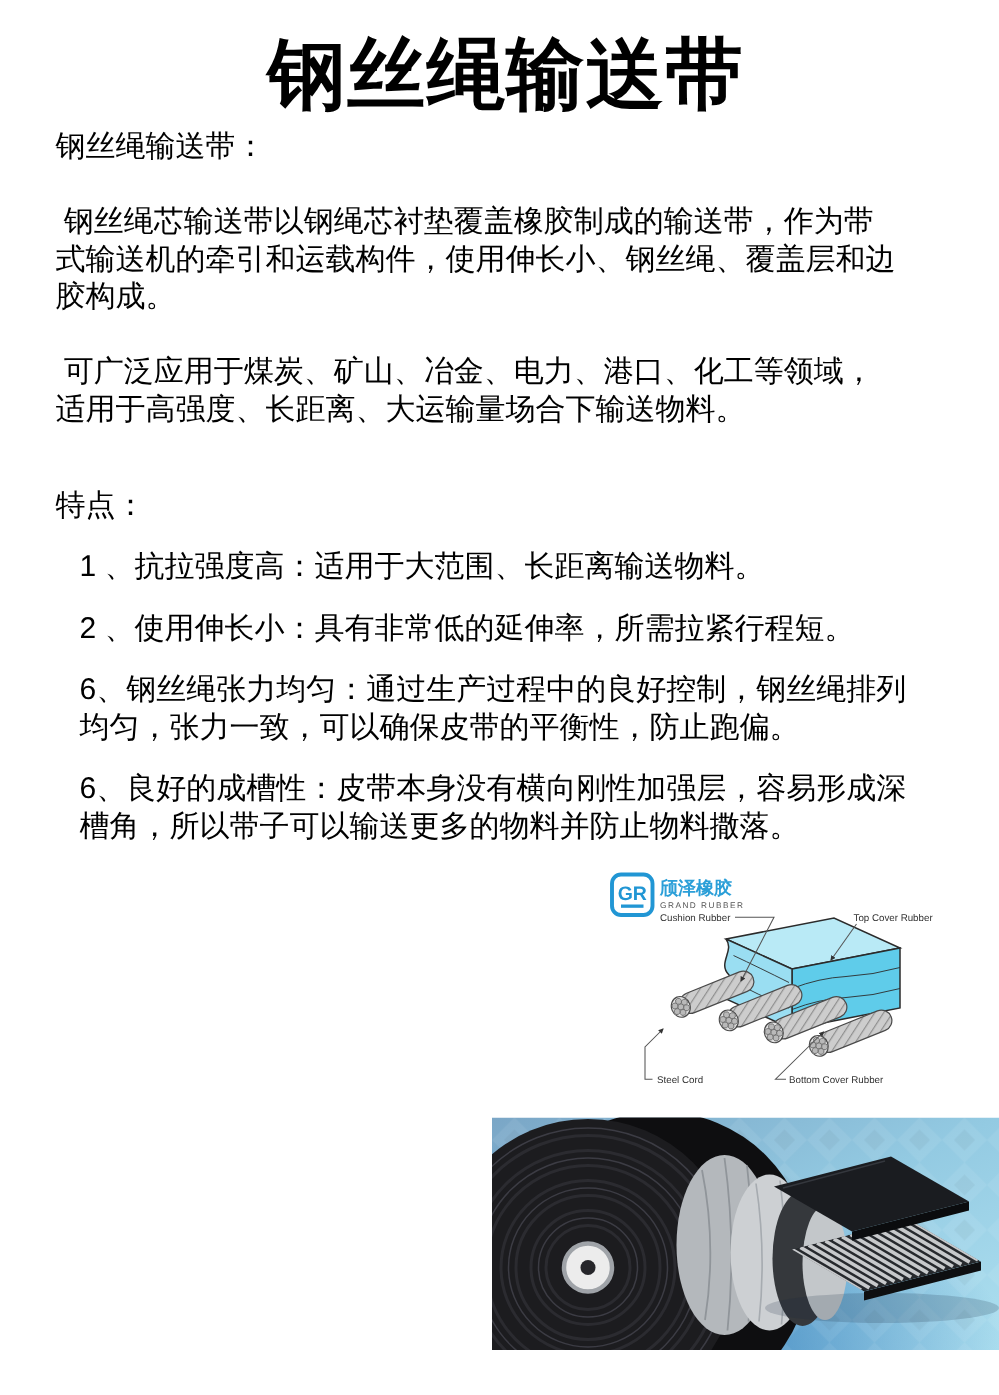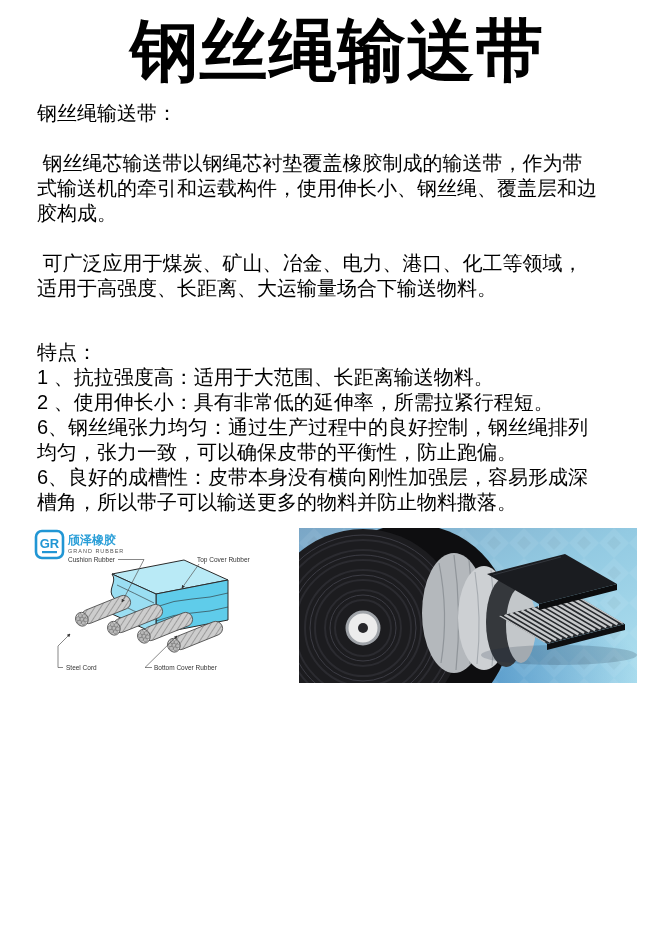--- a/index.html
+++ b/index.html
@@ -1,24 +1,24 @@
 <!DOCTYPE html>
 <html><head>
 <meta charset="utf-8">
 <style>
   html,body{margin:0;padding:0;background:#ffffff;}
   body{width:666px;font-family:"Liberation Sans","DejaVu Sans",sans-serif;color:#000;}
   .content{padding:0 28px 0 37px;font-size:20px;line-height:25px;}
-  h1.page-title{font-size:68px;line-height:56px;font-weight:700;text-align:center;margin:22px 0 0 0;letter-spacing:1px;}
+  h1.page-title{font-size:52px;line-height:56px;font-weight:700;text-align:center;margin:22px 0 0 0;letter-spacing:1px;}
   p{margin:0;white-space:pre-wrap;}
-  .label{margin-top:23px;}
+  .label{margin-top:8px;}
   .para{margin-top:25px;}
   .features-label{margin-top:39px;}
-  .feature{margin:0;}
-  .images-row{margin:13px 0 0 32px;display:flex;align-items:flex-start;gap:5px;}
+  .feature{margin:16px;}
+  .images-row{margin:13px 0 0 32px;display:flex;align-items:flex-end;gap:5px;flex-direction:column;}
   figure{margin:0;padding:0;line-height:0;}
   svg text{font-family:"Liberation Sans","DejaVu Sans",sans-serif;}
 </style>
 </head>
 <body>
 
 <main class="content">
   <h1 class="page-title">钢丝绳输送带</h1>
 
   <p class="label">钢丝绳输送带：</p>

